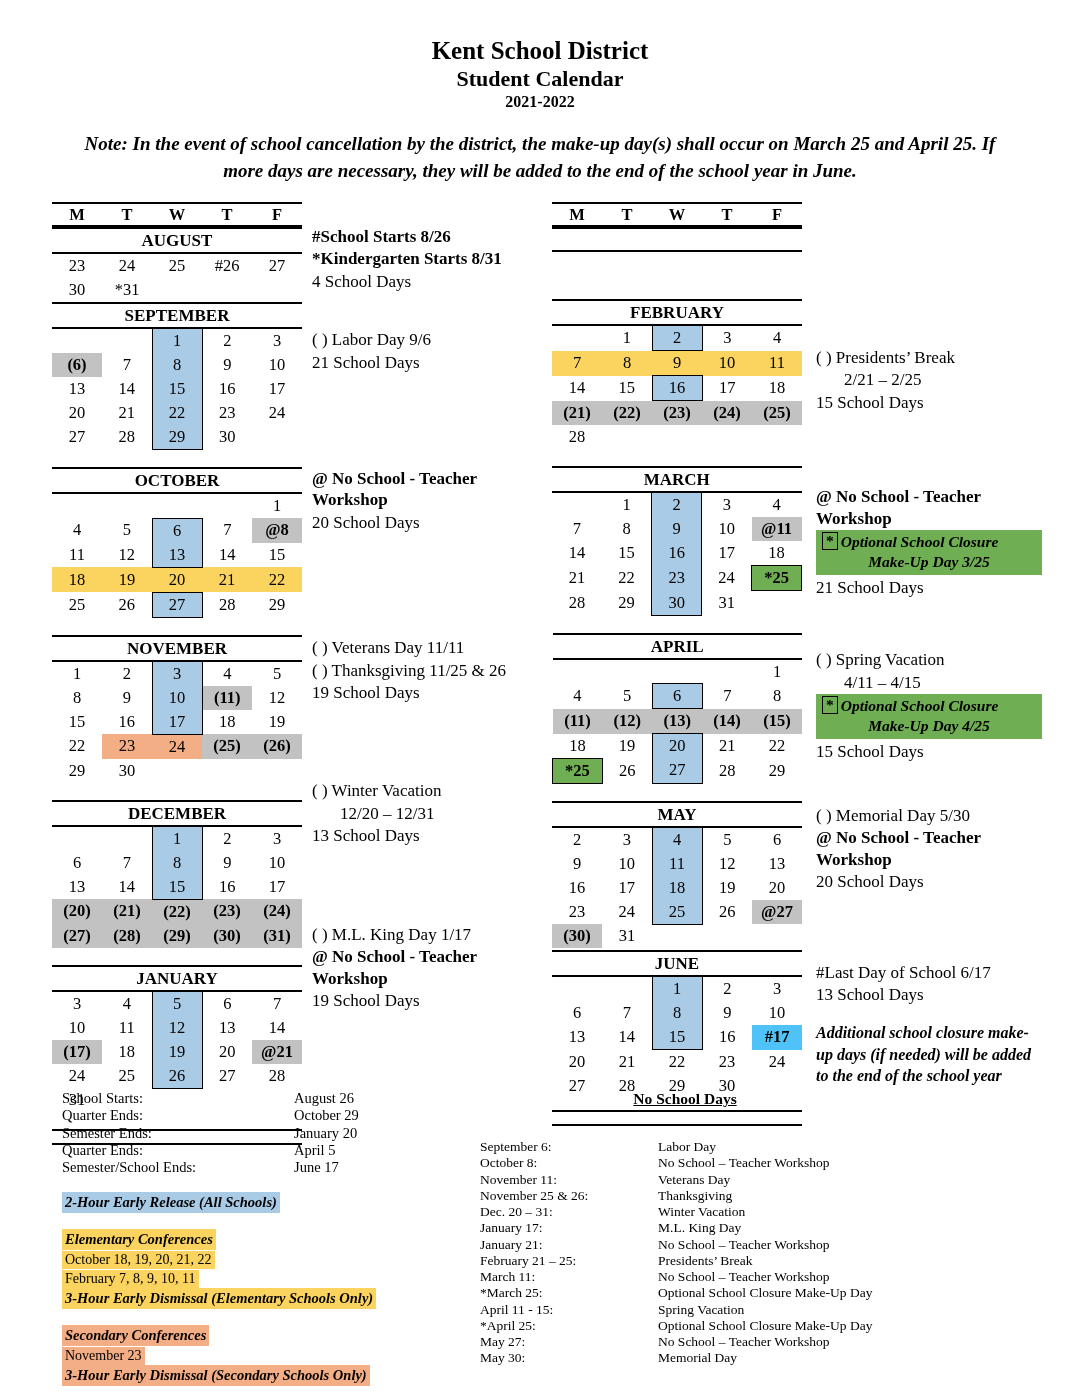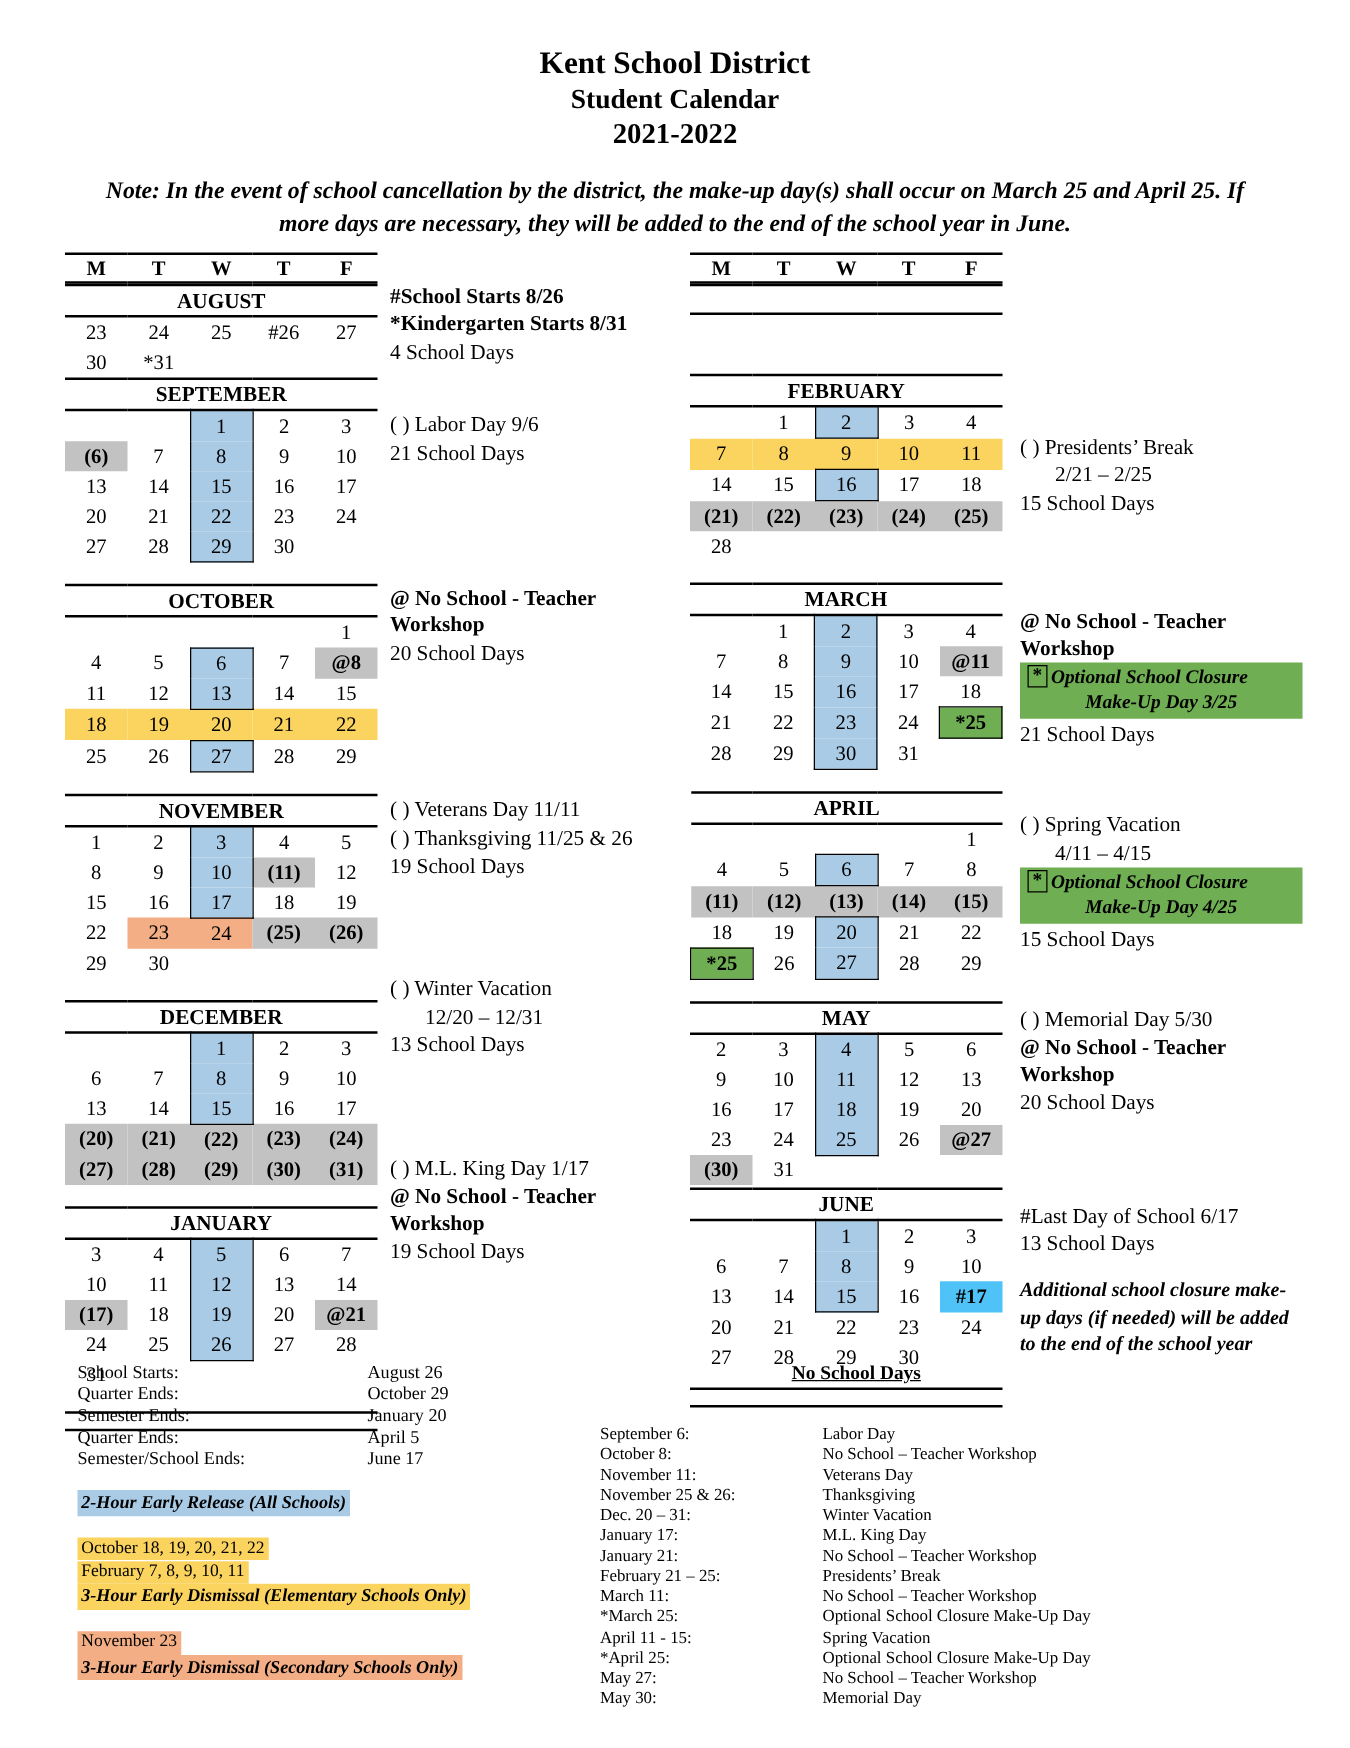--- a/index.html
+++ b/index.html
@@ -11,21 +11,21 @@
     color:#000;
     position:relative;
     overflow:hidden;
   }
   .page { width:1080px; height:1398px; padding:0; position:relative; }
 
   
   .hdr { text-align:center; padding-top:36px; }
   .hdr .l1 { font-size:25px; font-weight:bold; line-height:1.18; }
   .hdr .l2 { font-size:22px; font-weight:bold; line-height:1.22; }
-  .hdr .l3 { font-size:23px; font-weight:bold; line-height:1.3; }
+  .hdr .l3 { font-size:16px; font-weight:bold; line-height:1.3; }
 
   .note {
     margin:18px 72px 0 72px;
     text-align:center;
     font-style:italic;
     font-weight:bold;
     font-size:19px;
     line-height:1.42;
   }
 
@@ -746,26 +746,28 @@
             <span class="k">Semester/School Ends:</span>
             <span class="v">June 17</span>
           </div>
       </div>
 
       <div class="lgroup">
         <span class="lg-title lg-blue">2-Hour Early Release (All Schools)</span>
       </div>
 
       <div class="lgroup">
+        <div class="lg-rowwrap"><span class="lg-title lg-yellow">Elementary Conferences</span></div>
         <div class="lg-rowwrap"><span class="lg-line lg-yellow">October 18, 19, 20, 21, 22</span></div>
         <div class="lg-rowwrap"><span class="lg-line lg-yellow">February 7, 8, 9, 10, 11</span></div>
         <div class="lg-rowwrap"><span class="lg-title lg-yellow">3-Hour Early Dismissal (Elementary Schools Only)</span></div>
       </div>
 
       <div class="lgroup">
+        <div class="lg-rowwrap"><span class="lg-title lg-orange">Secondary Conferences</span></div>
         <div class="lg-rowwrap"><span class="lg-line lg-orange">November 23</span></div>
         <div class="lg-rowwrap"><span class="lg-title lg-orange">3-Hour Early Dismissal (Secondary Schools Only)</span></div>
       </div>
     </div>
 
     <div class="br">
       <div class="nsd-title">No School Days</div>
       <div class="nsd">
         <div class="r">
             <span class="a">September 6:</span>

